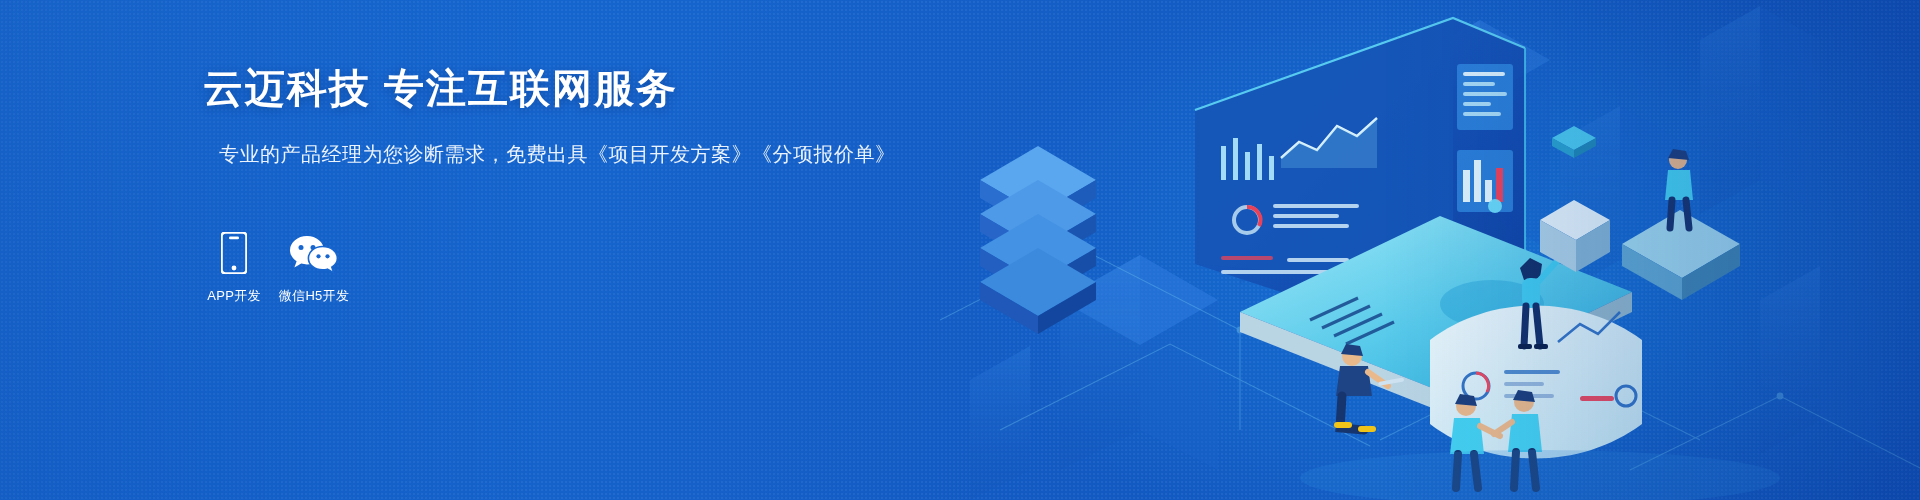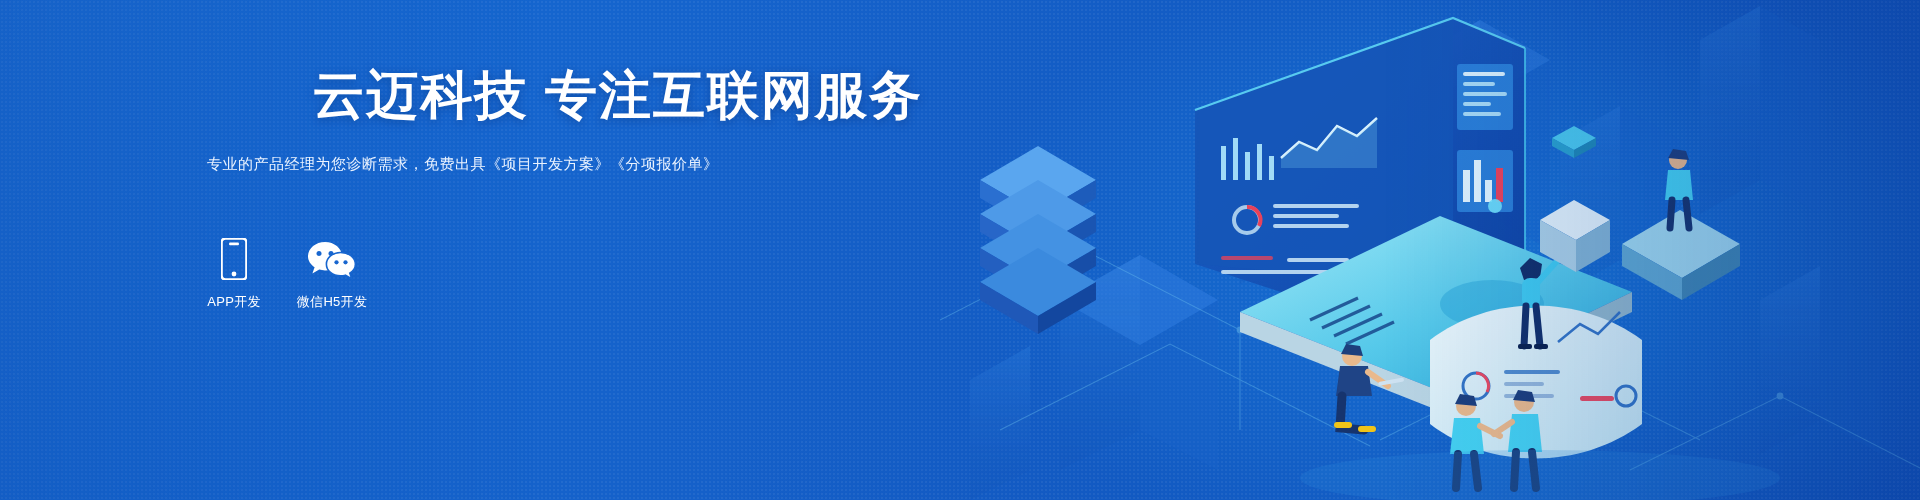--- a/index.html
+++ b/index.html
@@ -23,35 +23,34 @@
   }
   .vignette{
     position:absolute;inset:0;
     background:linear-gradient(90deg, rgba(10,60,160,0.25) 0%, rgba(10,60,160,0) 28%, rgba(10,60,160,0) 72%, rgba(8,50,140,0.30) 100%);
     pointer-events:none;
   }
 
   
   .content{position:absolute;left:203px;top:64px;width:720px;}
   .headline{
-    color:#ffffff;font-size:52px;font-weight:bold;letter-spacing:2px;
+    color:#ffffff;font-size:40px;font-weight:bold;letter-spacing:2px;
     line-height:1.2;margin:0 0 26px 0;white-space:nowrap;
     text-shadow:0 2px 10px rgba(4,34,96,0.35);
-    text-align:right;
   }
   .sub{
-    color:#eaf3ff;font-size:15px;line-height:1.62;letter-spacing:0.5px;
-    margin:4px;white-space:nowrap;font-weight:normal;
+    color:#eaf3ff;font-size:20px;line-height:1.62;letter-spacing:0.5px;
+    margin:16px;white-space:nowrap;font-weight:normal;
   }
   .sub + .sub{margin-top:2px;}
 
   
   .services{
-    position:absolute;left:203px;top:234px;
-    display:flex;align-items:flex-end;gap:36px;
+    position:absolute;left:203px;top:228px;
+    display:flex;align-items:flex-end;gap:18px;
   }
   .svc{display:flex;flex-direction:column;align-items:center;width:62px;}
   .svc .glyph{
     height:46px;display:flex;align-items:flex-end;justify-content:center;
     margin-bottom:13px;
   }
   .svc .glyph svg{display:block;}
   .svc .lbl{
     color:#ffffff;font-size:13px;white-space:nowrap;letter-spacing:0.3px;
   }

